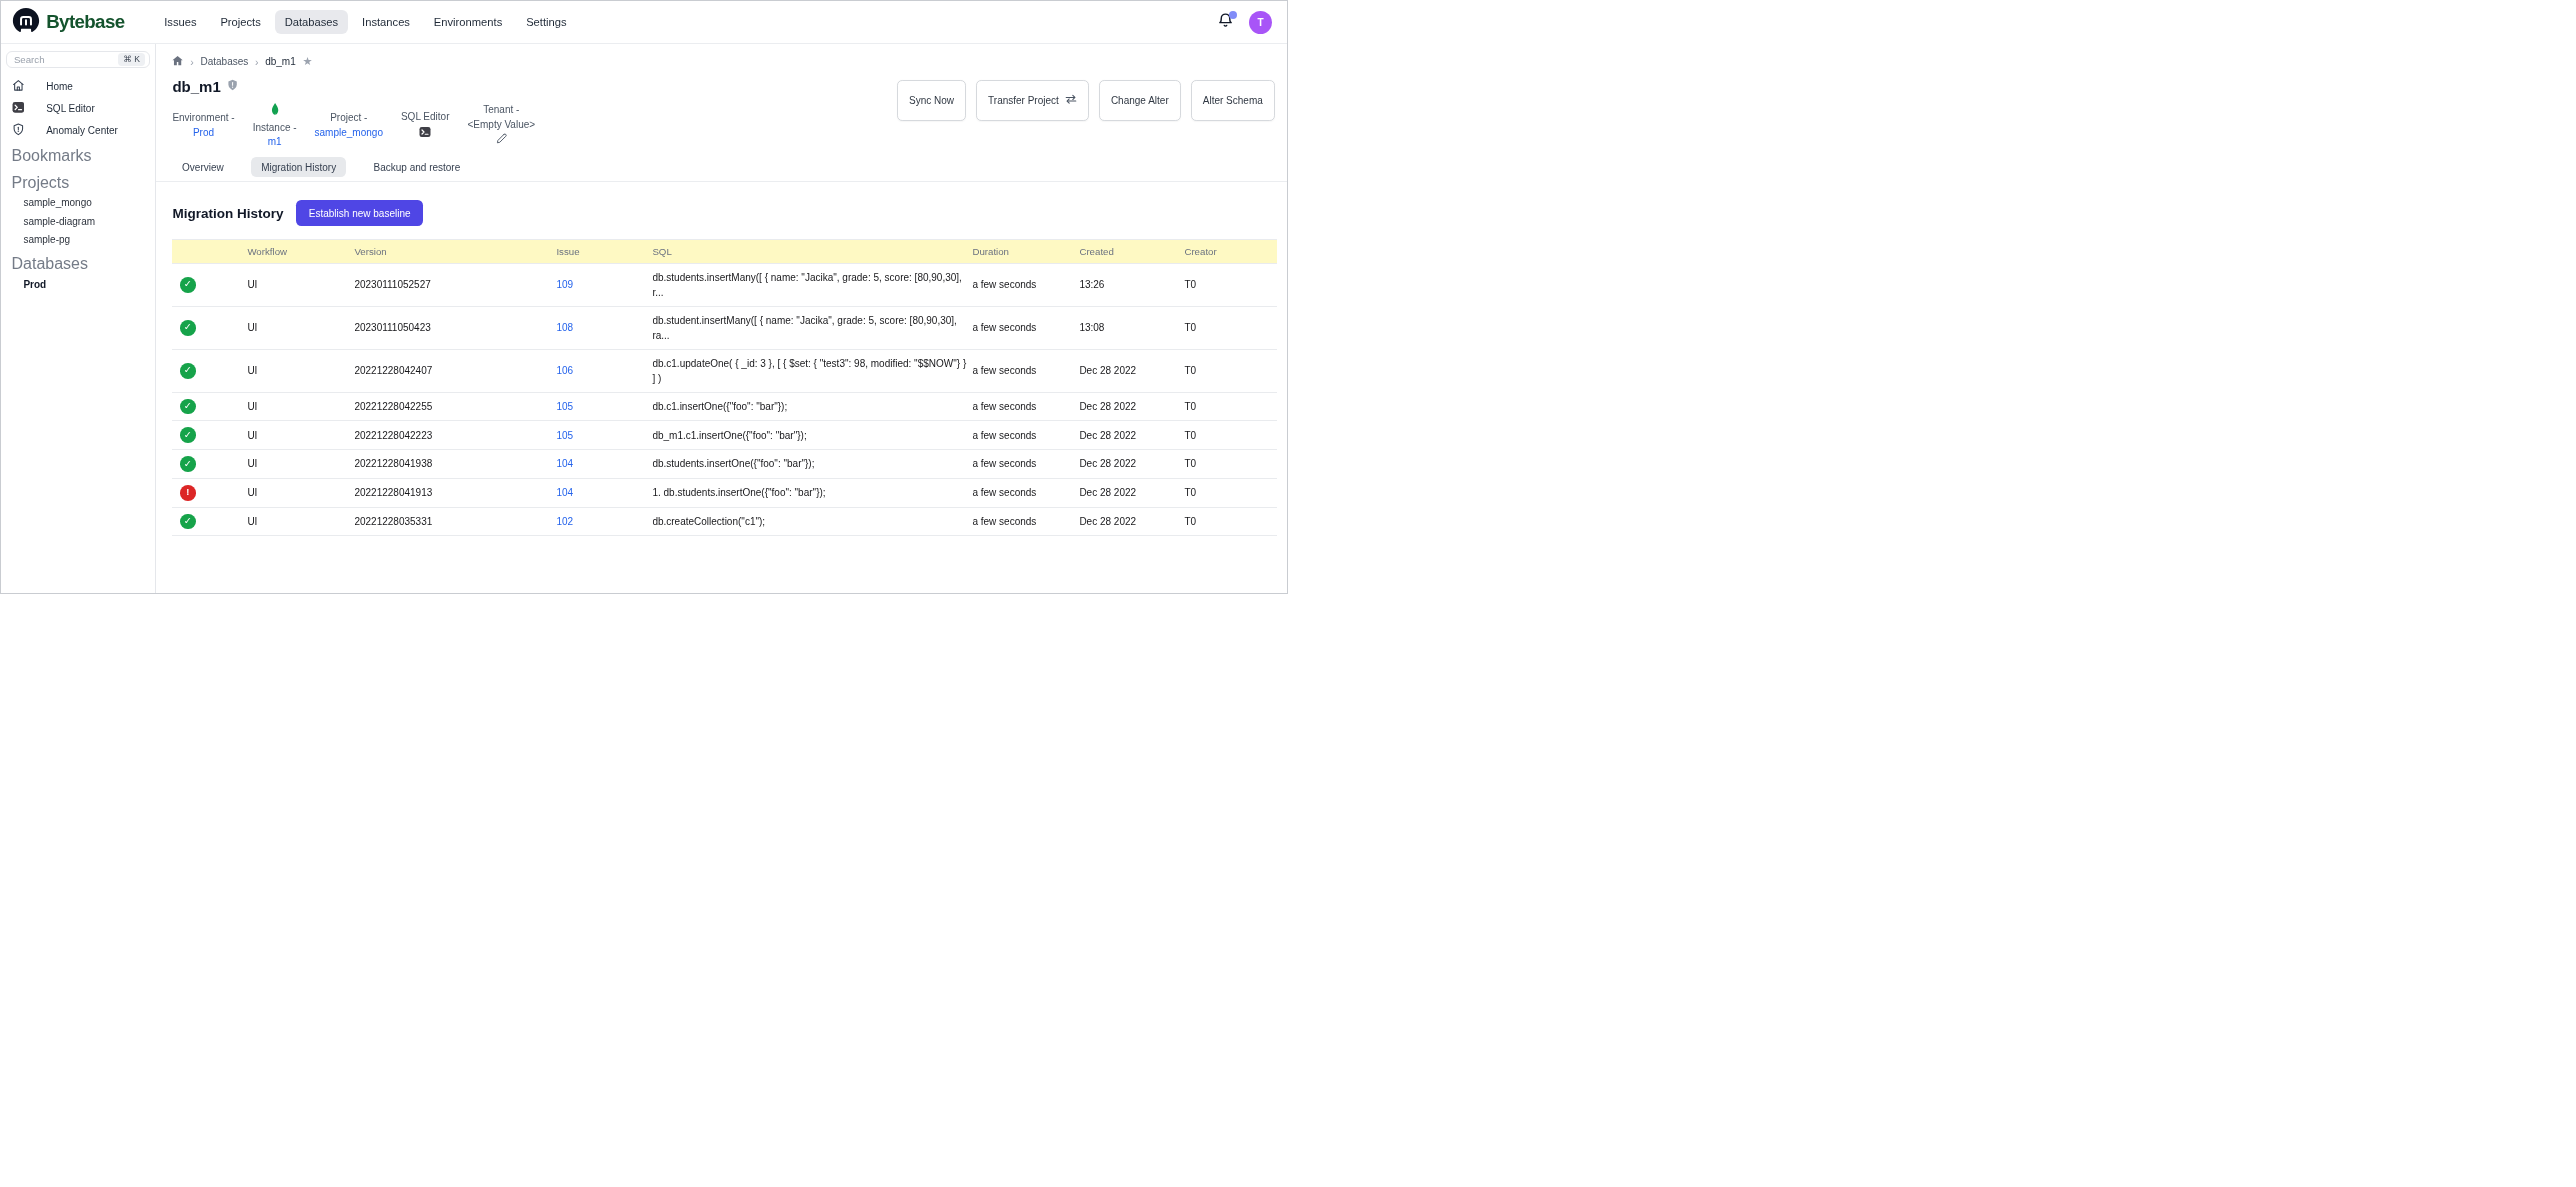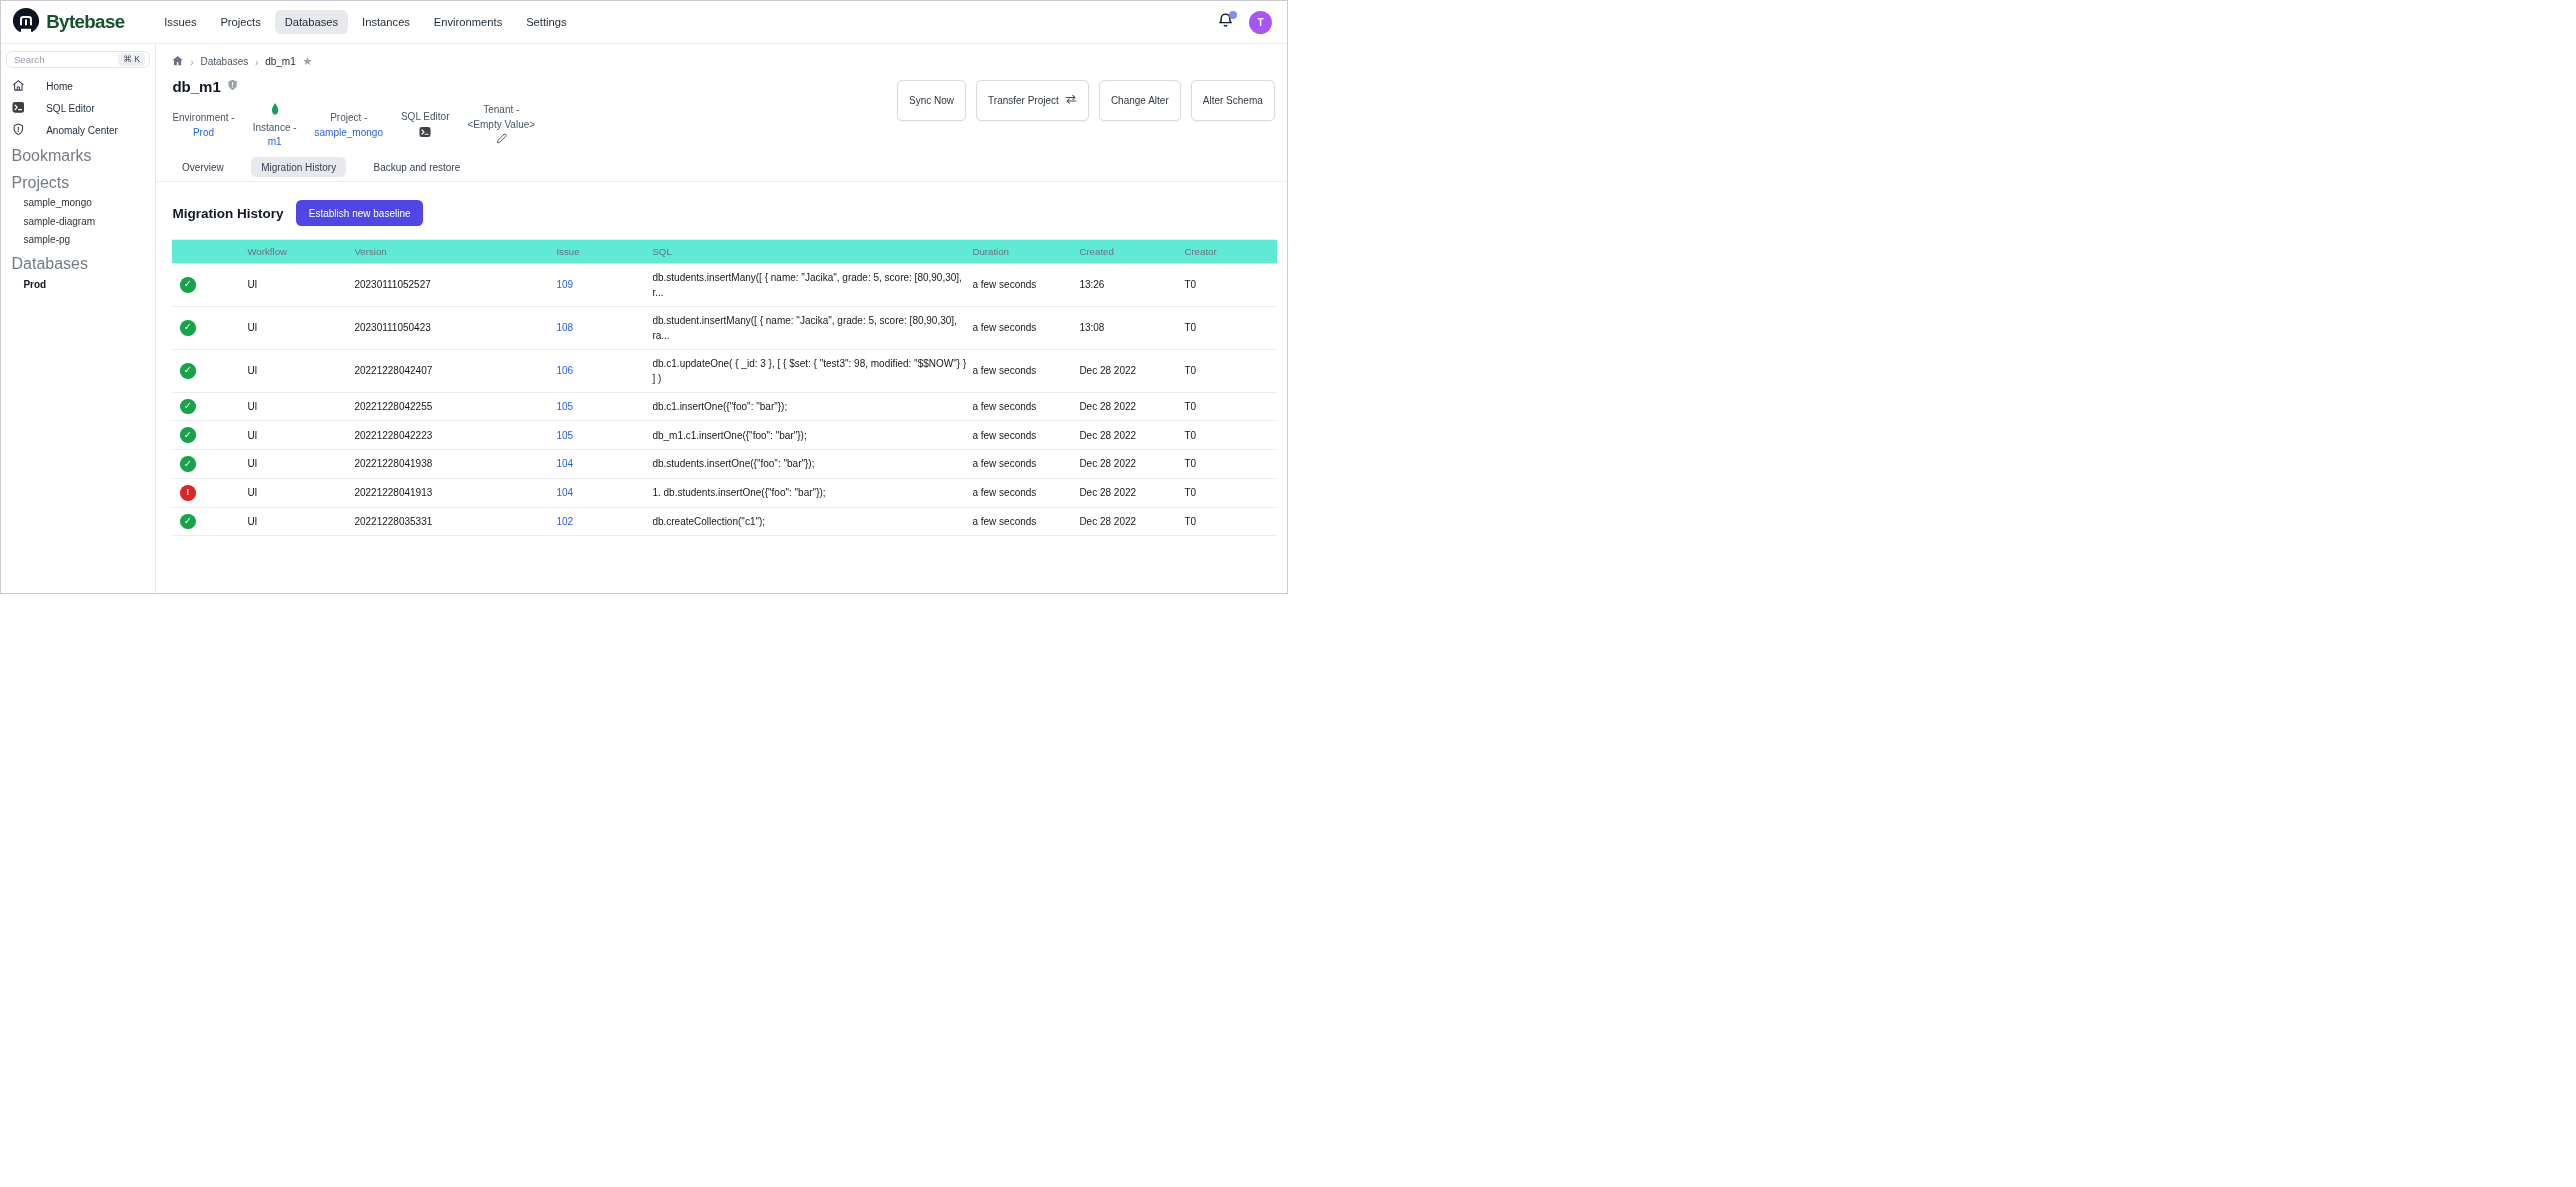--- a/index.html
+++ b/index.html
@@ -57,21 +57,21 @@
   .tab.active { background:#e7e9ec; }
   .tabs-divider { height:0.7px; background:#ebedf0; margin:3.7px -12px 0 -16.4px; }
 
   
   .section-row { margin-top:18.7px; display:flex; align-items:center; gap:12.7px; }
   .section-title { font-size:13.5px; font-weight:700; color:#111827; }
   .baseline-btn { height:26px; padding:0 12.7px; background:#4f46e5; border:none; border-radius:5.2px; color:#fff; font-size:10px; font-family:inherit; display:flex; align-items:center; cursor:pointer; }
 
   
   table.history { margin-top:12.7px; width:1105px; border-collapse:collapse; table-layout:fixed; }
-  table.history th { background:#5eead4; border-top:0.7px solid #e9ebee; border-bottom:0.7px solid #e9ebee; font-size:9.7px; font-weight:400; color:#6b7280; text-align:left; padding:6px 6px 6px 0; }
+  table.history th { background:#fef9c3; border-top:0.7px solid #e9ebee; border-bottom:0.7px solid #e9ebee; font-size:9.7px; font-weight:400; color:#6b7280; text-align:left; padding:6px 6px 6px 0; }
   table.history td { border-bottom:0.7px solid #e9ebee; padding:6px 6px 6px 0; font-size:10px; color:#18181b; vertical-align:middle; line-height:1.5; }
   table.history td.status-cell, table.history th.status-cell { padding-left:7.5px; }
   .status-dot { width:15.7px; height:15.7px; border-radius:50%; display:flex; align-items:center; justify-content:center; color:#fff; font-size:9.7px; font-weight:700; }
   .status-dot[data-status="success"] { background:#16a34a; }
   .status-dot[data-status="error"] { background:#dc2626; }
   .status-dot[data-status="success"]::after { content:"✓"; }
   .status-dot[data-status="error"]::after { content:"!"; font-size:9.3px; }
   td.sql-cell { padding-right:19.4px; }
 </style>
 </head>

